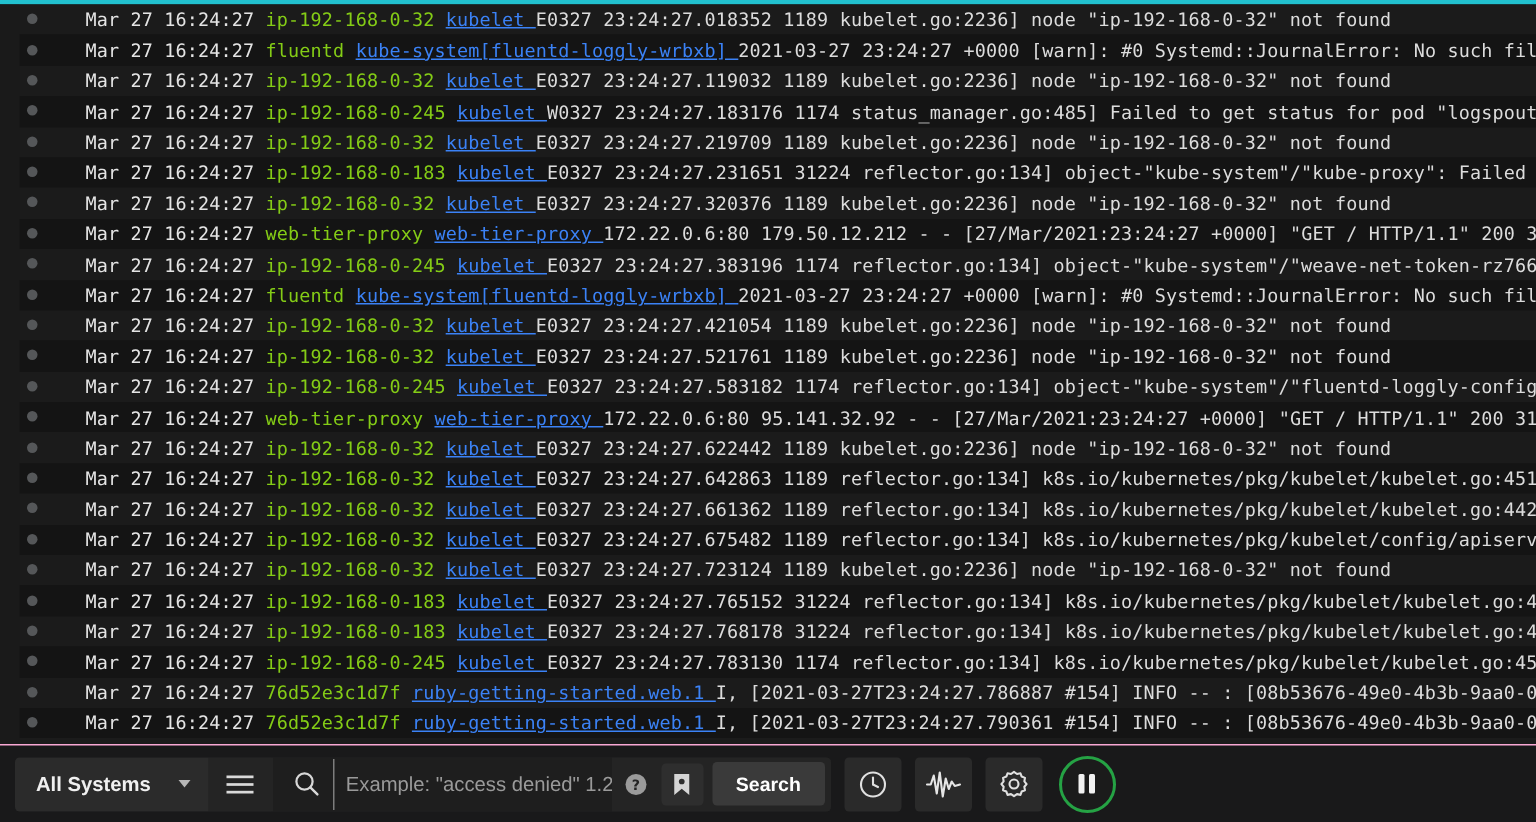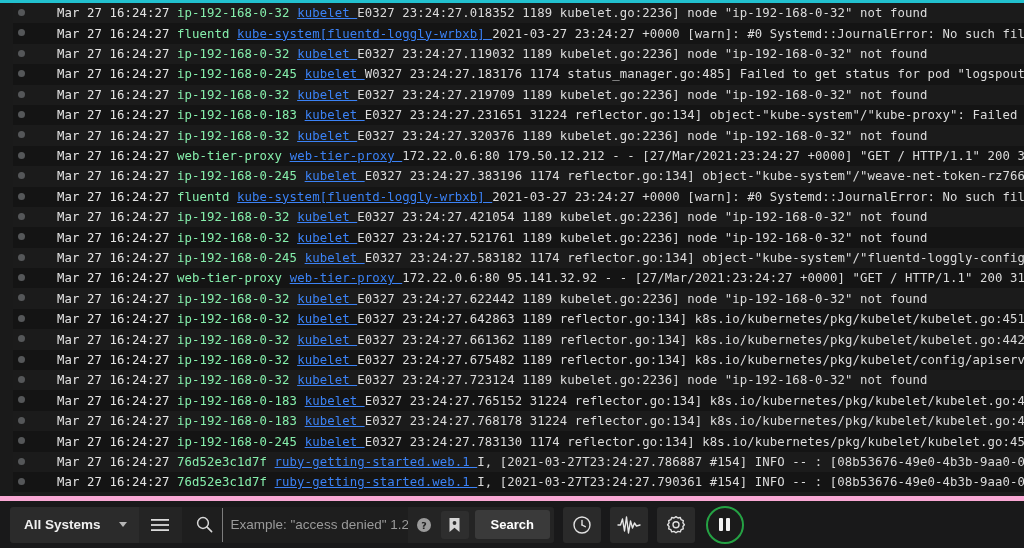--- a/index.html
+++ b/index.html
@@ -74,35 +74,35 @@
     margin-left: 5px;
     margin-right: 8px;
     position: relative;
     top: -1px;
   }
 
   .msg { vertical-align: middle; }
 
   
   .t-time { color: #e4e4e4; margin-left: 24px; }
-  .t-host { color: #86efac; }
+  .t-host { color: #84cc16; }
   .t-app  { color: #3b82f6; text-decoration: underline; }
   .t-txt  { color: #dcdcdc; }
   .t-ul   { color: #dcdcdc; text-underline-offset: 2px; }
 
   
   .toolbar {
     flex: 0 0 auto;
     height: 52px;
     background: #19191a;
     display: flex;
     align-items: center;
     padding: 0 8px 0 10px;
     gap: 0;
-    border-top: 5px solid #f9a8d4;
+    border-top: 1px solid #f9a8d4;
   }
 
   .tb-group {
     display: flex;
     align-items: center;
     height: 36px;
     background: #242424;
     border-radius: 3px;
     overflow: hidden;
   }

